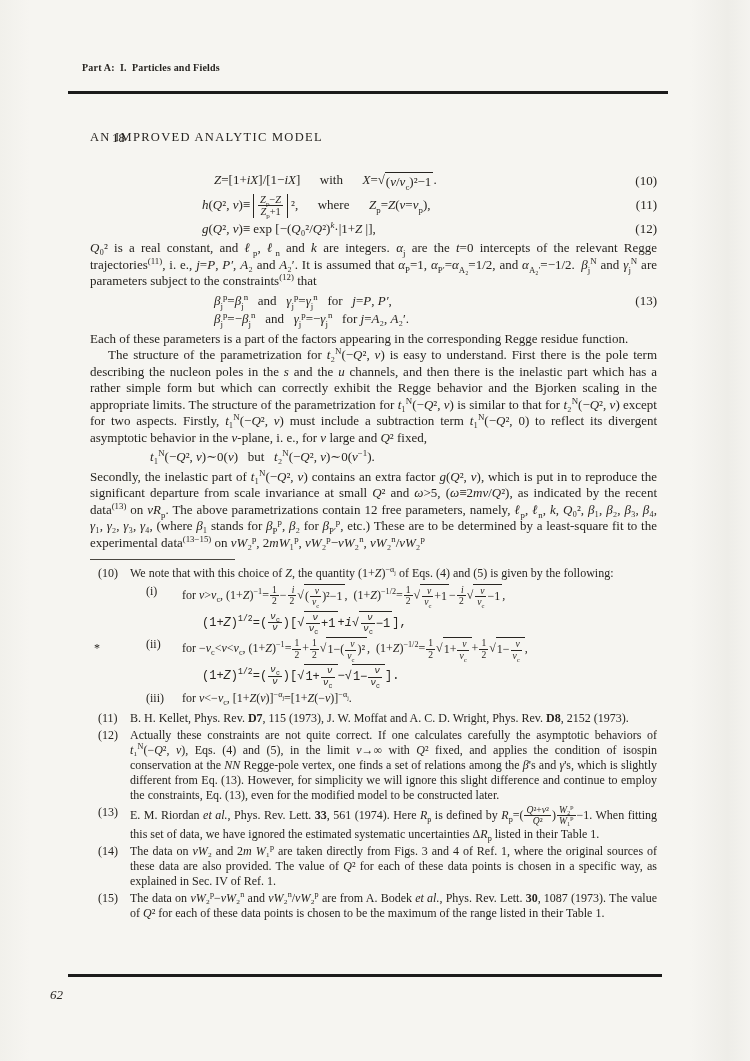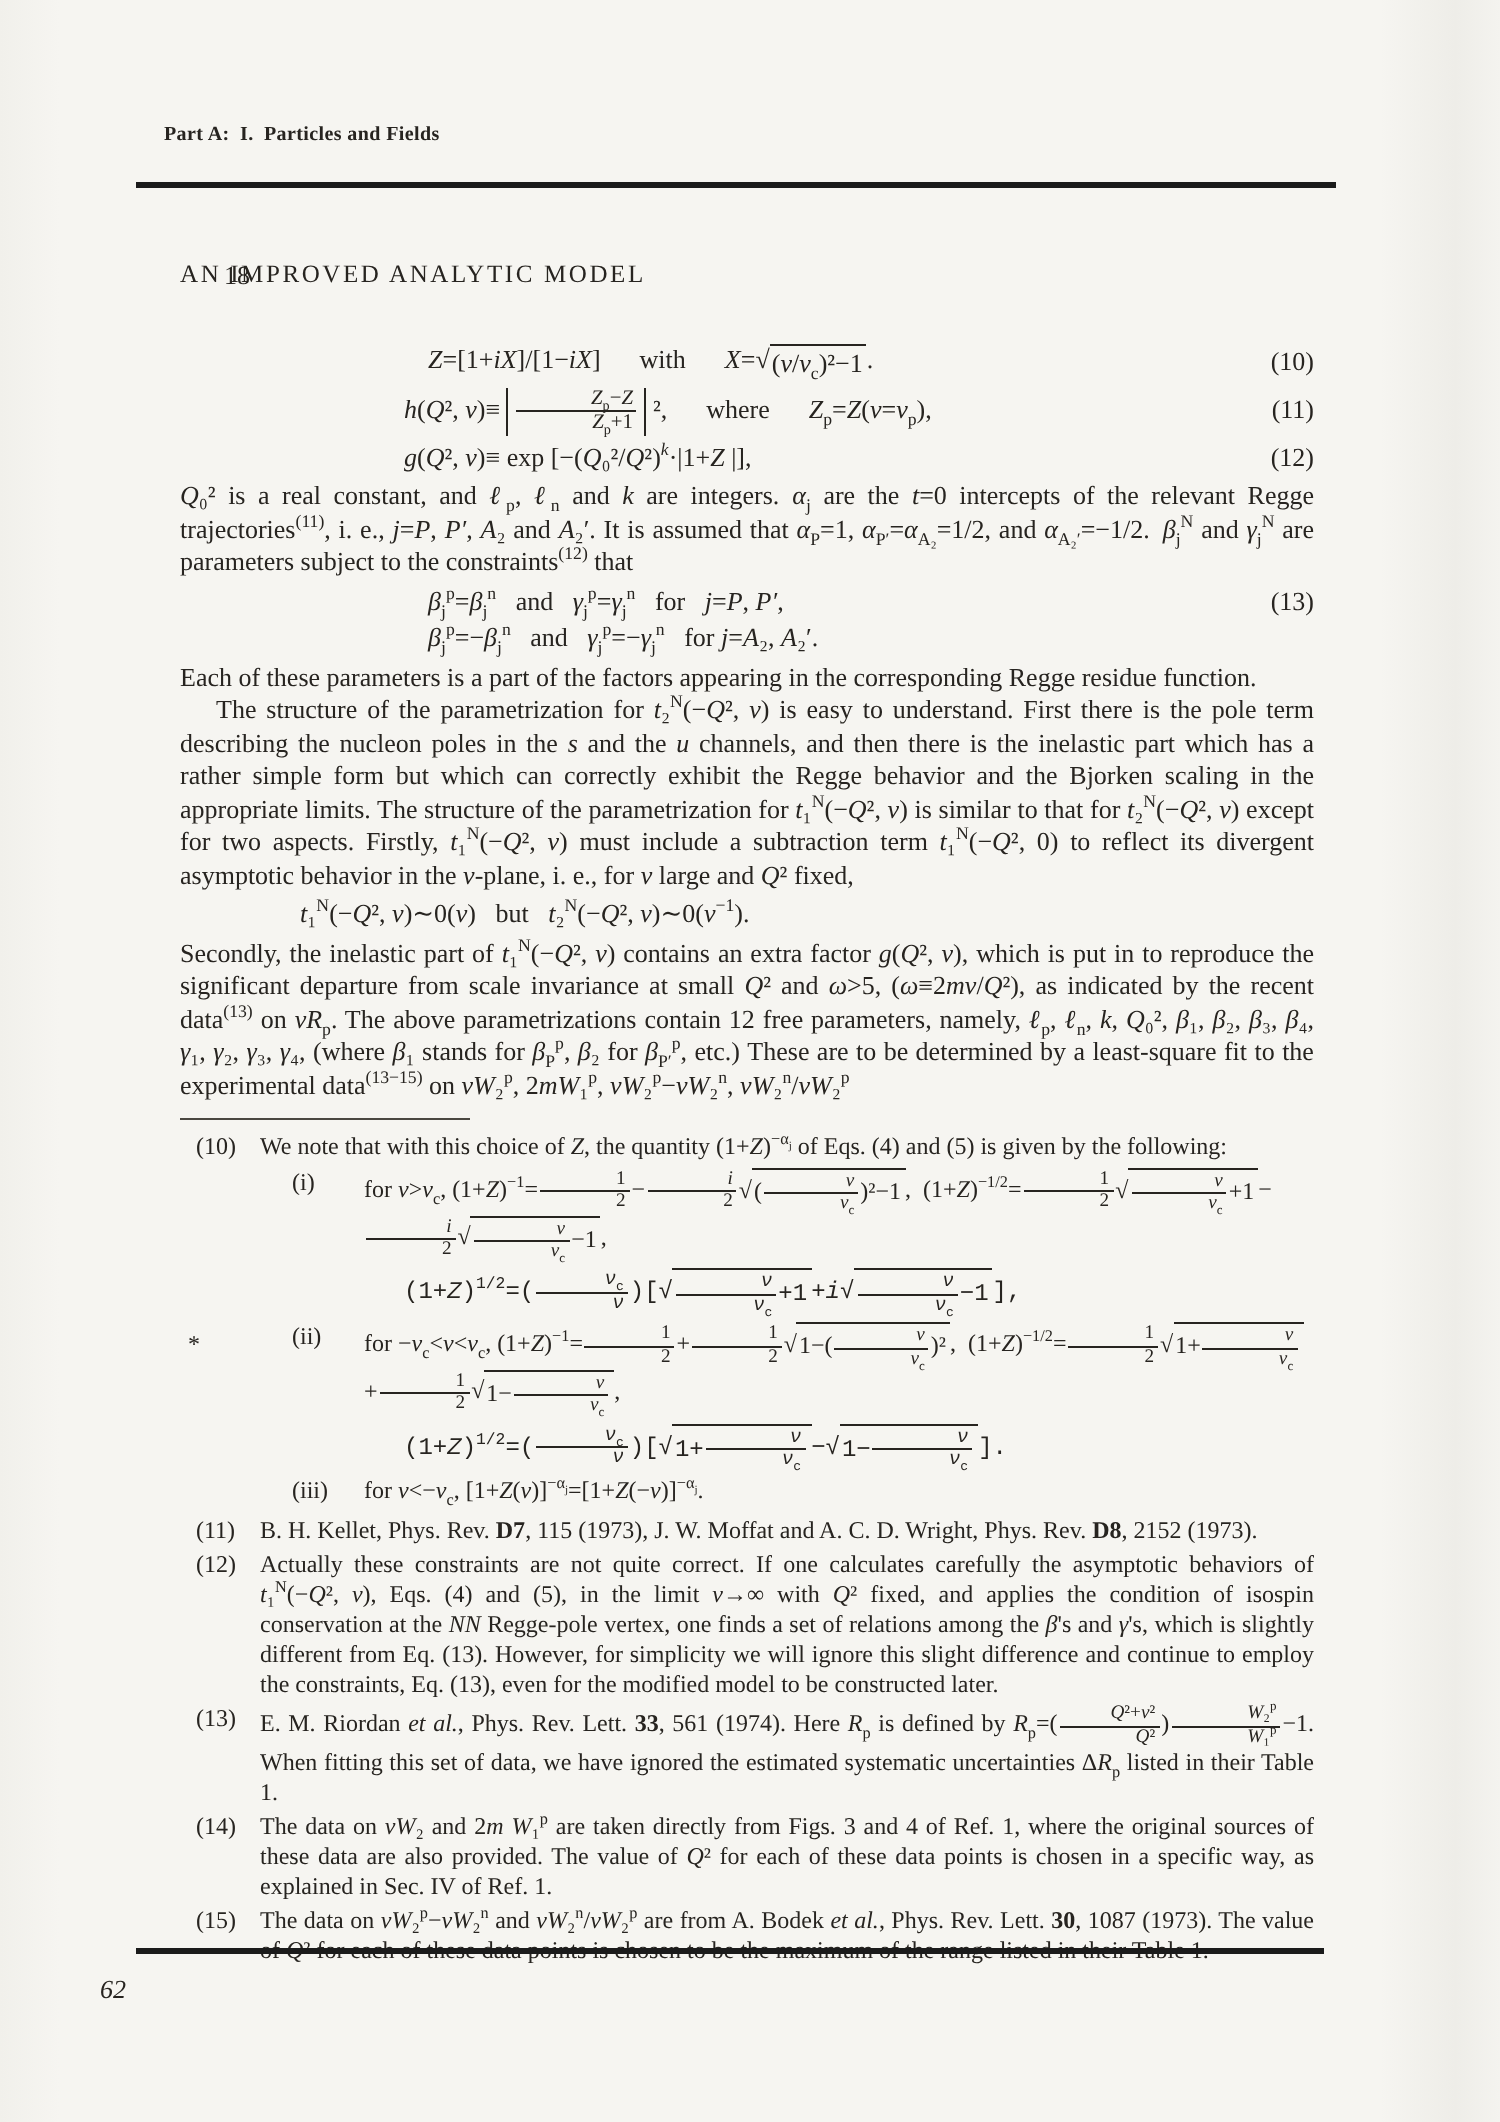--- a/index.html
+++ b/index.html
@@ -27,21 +27,21 @@
   .eq13{align-items:flex-start;}
   .eqbody{flex:1;text-align:left;}
   .pl112{padding-left:112px;}
   .pl124{padding-left:124px;}
   .eqnum{flex:none;}
   .eqstack{display:flex;flex-direction:column;gap:2px;}
   .disp{padding-left:60px;margin:3px 0;text-align:left;}
   
   .fr{display:inline-flex;flex-direction:column;text-align:center;vertical-align:middle;font-size:.8em;line-height:1.08;padding:0 1px;}
   .frt{border-bottom:1px solid currentColor;padding:0 2px;text-align:right;}
-  .frb{padding:0 2px;margin-left:36px;}
+  .frb{padding:0 2px;}
   .sq{white-space:nowrap;}
   .sr{display:inline-block;border-top:1px solid currentColor;padding:1px 2px 0 1px;vertical-align:middle;}
   .tb{display:inline-block;width:1px;height:24px;background:currentColor;vertical-align:middle;margin:0 3px;}
   
   .fnsep{width:145px;height:1px;background:#4a4741;margin:8px 0 6px 0;}
   .fns{font-size:12px;line-height:15px;}
   .fn{display:flex;margin-top:2px;}
   .fnlabel{flex:none;width:40px;padding-left:8px;box-sizing:border-box;}
   .fnbody{flex:1;text-align:justify;}
   .fni{display:flex;position:relative;margin:3px 0 3px 16px;text-align:left;}

